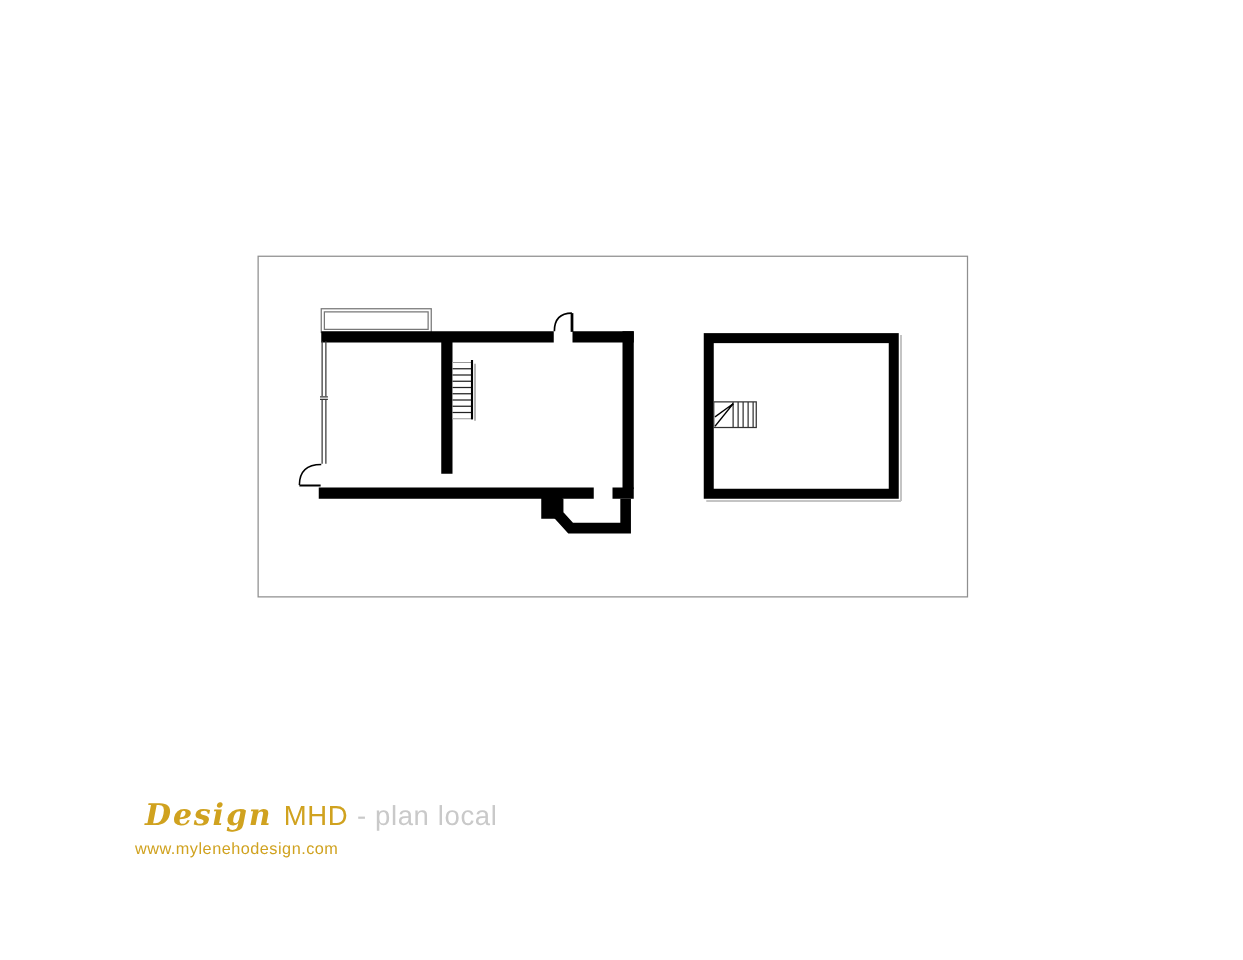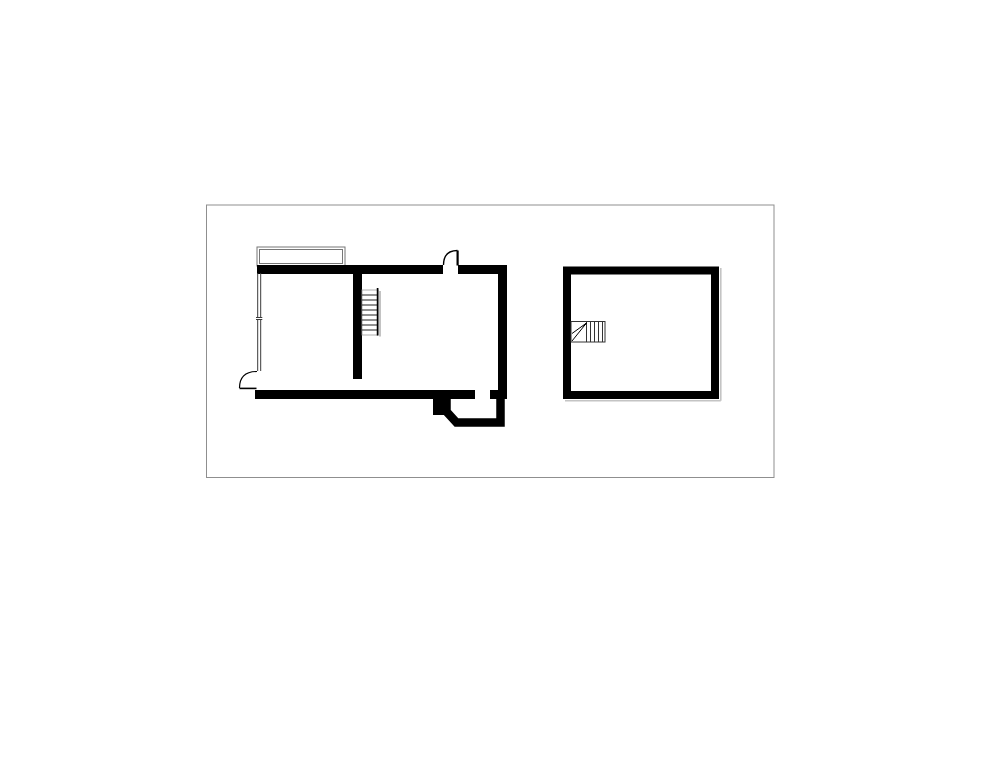--- a/index.html
+++ b/index.html
@@ -126,13 +126,19 @@
       <g stroke="var(--ink)" stroke-width="1">
         <line x1="572" y1="341" x2="586.5" y2="323"></line>
         <line x1="572" y1="333.5" x2="586.5" y2="323"></line>
         <line x1="583" y1="326.5" x2="586.5" y2="323"></line>
       </g>
     </g>
   </g>
 </svg>
 
 <div class="branding">
+  <div class="brand-line">
+    <span class="brand-script">Design</span>
+    <span class="brand-name">MHD</span>
+    <span class="brand-suffix">- plan local</span>
+  </div>
+  <div class="brand-url">www.mylenehodesign.com</div>
 </div>
 
 </body></html>

